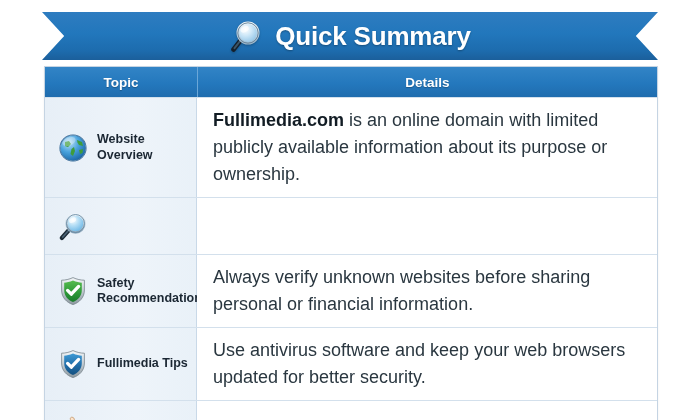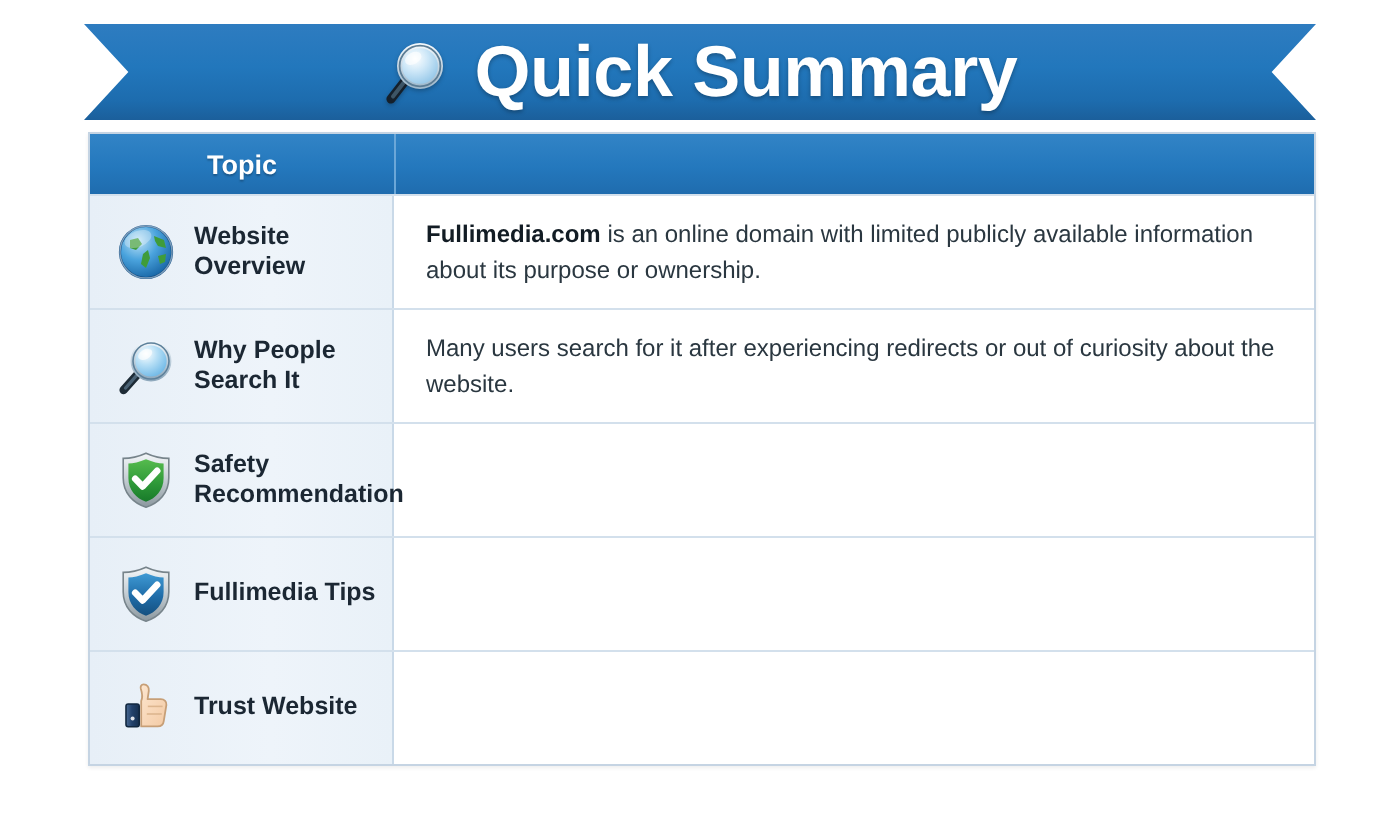--- a/index.html
+++ b/index.html
@@ -39,21 +39,21 @@
   .banner-inner {
     position: absolute;
     inset: 0;
     display: flex;
     align-items: center;
     justify-content: center;
     gap: 12px;
   }
   .banner-title {
     color: #ffffff;
-    font-size: 36px;
+    font-size: 26px;
     font-weight: bold;
     letter-spacing: -0.2px;
     text-shadow: 0 1px 2px rgba(0,0,0,0.30);
     white-space: nowrap;
   }
   .banner-icon {
     width: 34px;
     height: 34px;
     display: block;
     filter: drop-shadow(0 1px 1px rgba(0,0,0,0.25));
@@ -126,21 +126,21 @@
   }
   .cell-details {
     flex: 1 1 auto;
     display: flex;
     align-items: center;
     padding: 9px 16px 9px 16px;
     box-sizing: border-box;
     background: #ffffff;
   }
   .details-text {
-    font-size: 12px;
+    font-size: 18px;
     color: #2a3740;
     line-height: 1.50;
   }
   .details-text b {
     color: #121c24;
     font-weight: bold;
   }
 </style>
 </head>
 <body>
@@ -169,20 +169,21 @@
         <ellipse cx="15.6" cy="10.2" rx="4.4" ry="2.9" fill="#ffffff" opacity="0.62" transform="rotate(-28 15.6 10.2)"></ellipse>
       </svg>
       <div class="banner-title">Quick Summary</div>
     </div>
   </div>
 
   <div class="table">
 
     <div class="thead">
       <div class="th th-topic">Topic</div>
+      <div class="th th-details">Details</div>
     </div>
 
     <div class="row">
       <div class="cell-topic">
         <svg class="topic-icon" viewBox="0 0 30 30">
           <defs>
             <radialGradient id="globeG" cx="35%" cy="28%" r="78%">
               <stop offset="0%" stop-color="#bfe3f7"></stop>
               <stop offset="48%" stop-color="#4aa3dd"></stop>
               <stop offset="100%" stop-color="#1663a3"></stop>
@@ -216,24 +217,20 @@
               <stop offset="0%" stop-color="#eef5fa"></stop>
               <stop offset="100%" stop-color="#8fa9bd"></stop>
             </linearGradient>
           </defs>
           <line x1="10.5" y1="19.5" x2="3.8" y2="27" stroke="#1d2b36" stroke-width="4.2" stroke-linecap="round"></line>
           <line x1="10.5" y1="19.5" x2="4.8" y2="26" stroke="#4a6275" stroke-width="1.7" stroke-linecap="round"></line>
           <circle cx="17.5" cy="12.5" r="9" fill="url(#lensG2)" stroke="url(#ringG2)" stroke-width="2.4"></circle>
           <circle cx="17.5" cy="12.5" r="9" fill="none" stroke="#5d809a" stroke-width="0.8"></circle>
           <ellipse cx="14.6" cy="9.2" rx="3.8" ry="2.4" fill="#ffffff" opacity="0.65" transform="rotate(-28 14.6 9.2)"></ellipse>
         </svg>
-        <div class="topic-label">Why People Search It</div>
-      </div>
-      <div class="cell-details">
-        <div class="details-text"><b></b><span>Many users search for it after experiencing redirects or out of curiosity about the website.</span></div>
       </div>
     </div>
 
     <div class="row">
       <div class="cell-topic">
         <svg class="topic-icon" viewBox="0 0 30 30">
           <defs>
             <linearGradient id="silverG" x1="0" y1="0" x2="0" y2="1">
               <stop offset="0%" stop-color="#f4f7f9"></stop>
               <stop offset="50%" stop-color="#c3ccd2"></stop>
@@ -244,20 +241,23 @@
               <stop offset="55%" stop-color="#2f9a39"></stop>
               <stop offset="100%" stop-color="#187a2a"></stop>
             </linearGradient>
           </defs>
           <path d="M15 1.6 C11 3.4 7.2 4.2 3.6 4.2 L3.6 14 C3.6 21.6 8.6 26.5 15 28.6 C21.4 26.5 26.4 21.6 26.4 14 L26.4 4.2 C22.8 4.2 19 3.4 15 1.6 Z" fill="url(#silverG)" stroke="#77848b" stroke-width="0.8"></path>
           <path d="M15 4.6 C11.7 6 8.6 6.7 6.2 6.7 L6.2 14 C6.2 20.2 10.2 24.2 15 25.9 C19.8 24.2 23.8 20.2 23.8 14 L23.8 6.7 C21.4 6.7 18.3 6 15 4.6 Z" fill="url(#greenG)"></path>
           <path d="M9.6 14.4 L13.3 18.2 L20.6 10.4" fill="none" stroke="#ffffff" stroke-width="3.3" stroke-linecap="round" stroke-linejoin="round"></path>
         </svg>
         <div class="topic-label">Safety Recommendation</div>
       </div>
+      <div class="cell-details">
+        <div class="details-text"><b></b><span>Always verify unknown websites before sharing personal or financial information.</span></div>
+      </div>
     </div>
 
     <div class="row">
       <div class="cell-topic">
         <svg class="topic-icon" viewBox="0 0 30 30">
           <defs>
             <linearGradient id="silverG2" x1="0" y1="0" x2="0" y2="1">
               <stop offset="0%" stop-color="#f4f7f9"></stop>
               <stop offset="50%" stop-color="#c3ccd2"></stop>
               <stop offset="100%" stop-color="#8b979e"></stop>
@@ -266,20 +266,23 @@
               <stop offset="0%" stop-color="#3f9ad4"></stop>
               <stop offset="55%" stop-color="#1f6ca8"></stop>
               <stop offset="100%" stop-color="#14507f"></stop>
             </linearGradient>
           </defs>
           <path d="M15 1.6 C11 3.4 7.2 4.2 3.6 4.2 L3.6 14 C3.6 21.6 8.6 26.5 15 28.6 C21.4 26.5 26.4 21.6 26.4 14 L26.4 4.2 C22.8 4.2 19 3.4 15 1.6 Z" fill="url(#silverG2)" stroke="#77848b" stroke-width="0.8"></path>
           <path d="M15 4.6 C11.7 6 8.6 6.7 6.2 6.7 L6.2 14 C6.2 20.2 10.2 24.2 15 25.9 C19.8 24.2 23.8 20.2 23.8 14 L23.8 6.7 C21.4 6.7 18.3 6 15 4.6 Z" fill="url(#blueG)"></path>
           <path d="M9.6 14.4 L13.3 18.2 L20.6 10.4" fill="none" stroke="#ffffff" stroke-width="3.3" stroke-linecap="round" stroke-linejoin="round"></path>
         </svg>
         <div class="topic-label">Fullimedia Tips</div>
+      </div>
+      <div class="cell-details">
+        <div class="details-text"><b></b><span>Use antivirus software and keep your web browsers updated for better security.</span></div>
       </div>
     </div>
 
     <div class="row">
       <div class="cell-topic">
         <svg class="topic-icon" viewBox="0 0 30 30">
           <defs>
             <linearGradient id="skinG" x1="0" y1="0" x2="1" y2="1">
               <stop offset="0%" stop-color="#fde6cf"></stop>
               <stop offset="100%" stop-color="#f3caa4"></stop>

